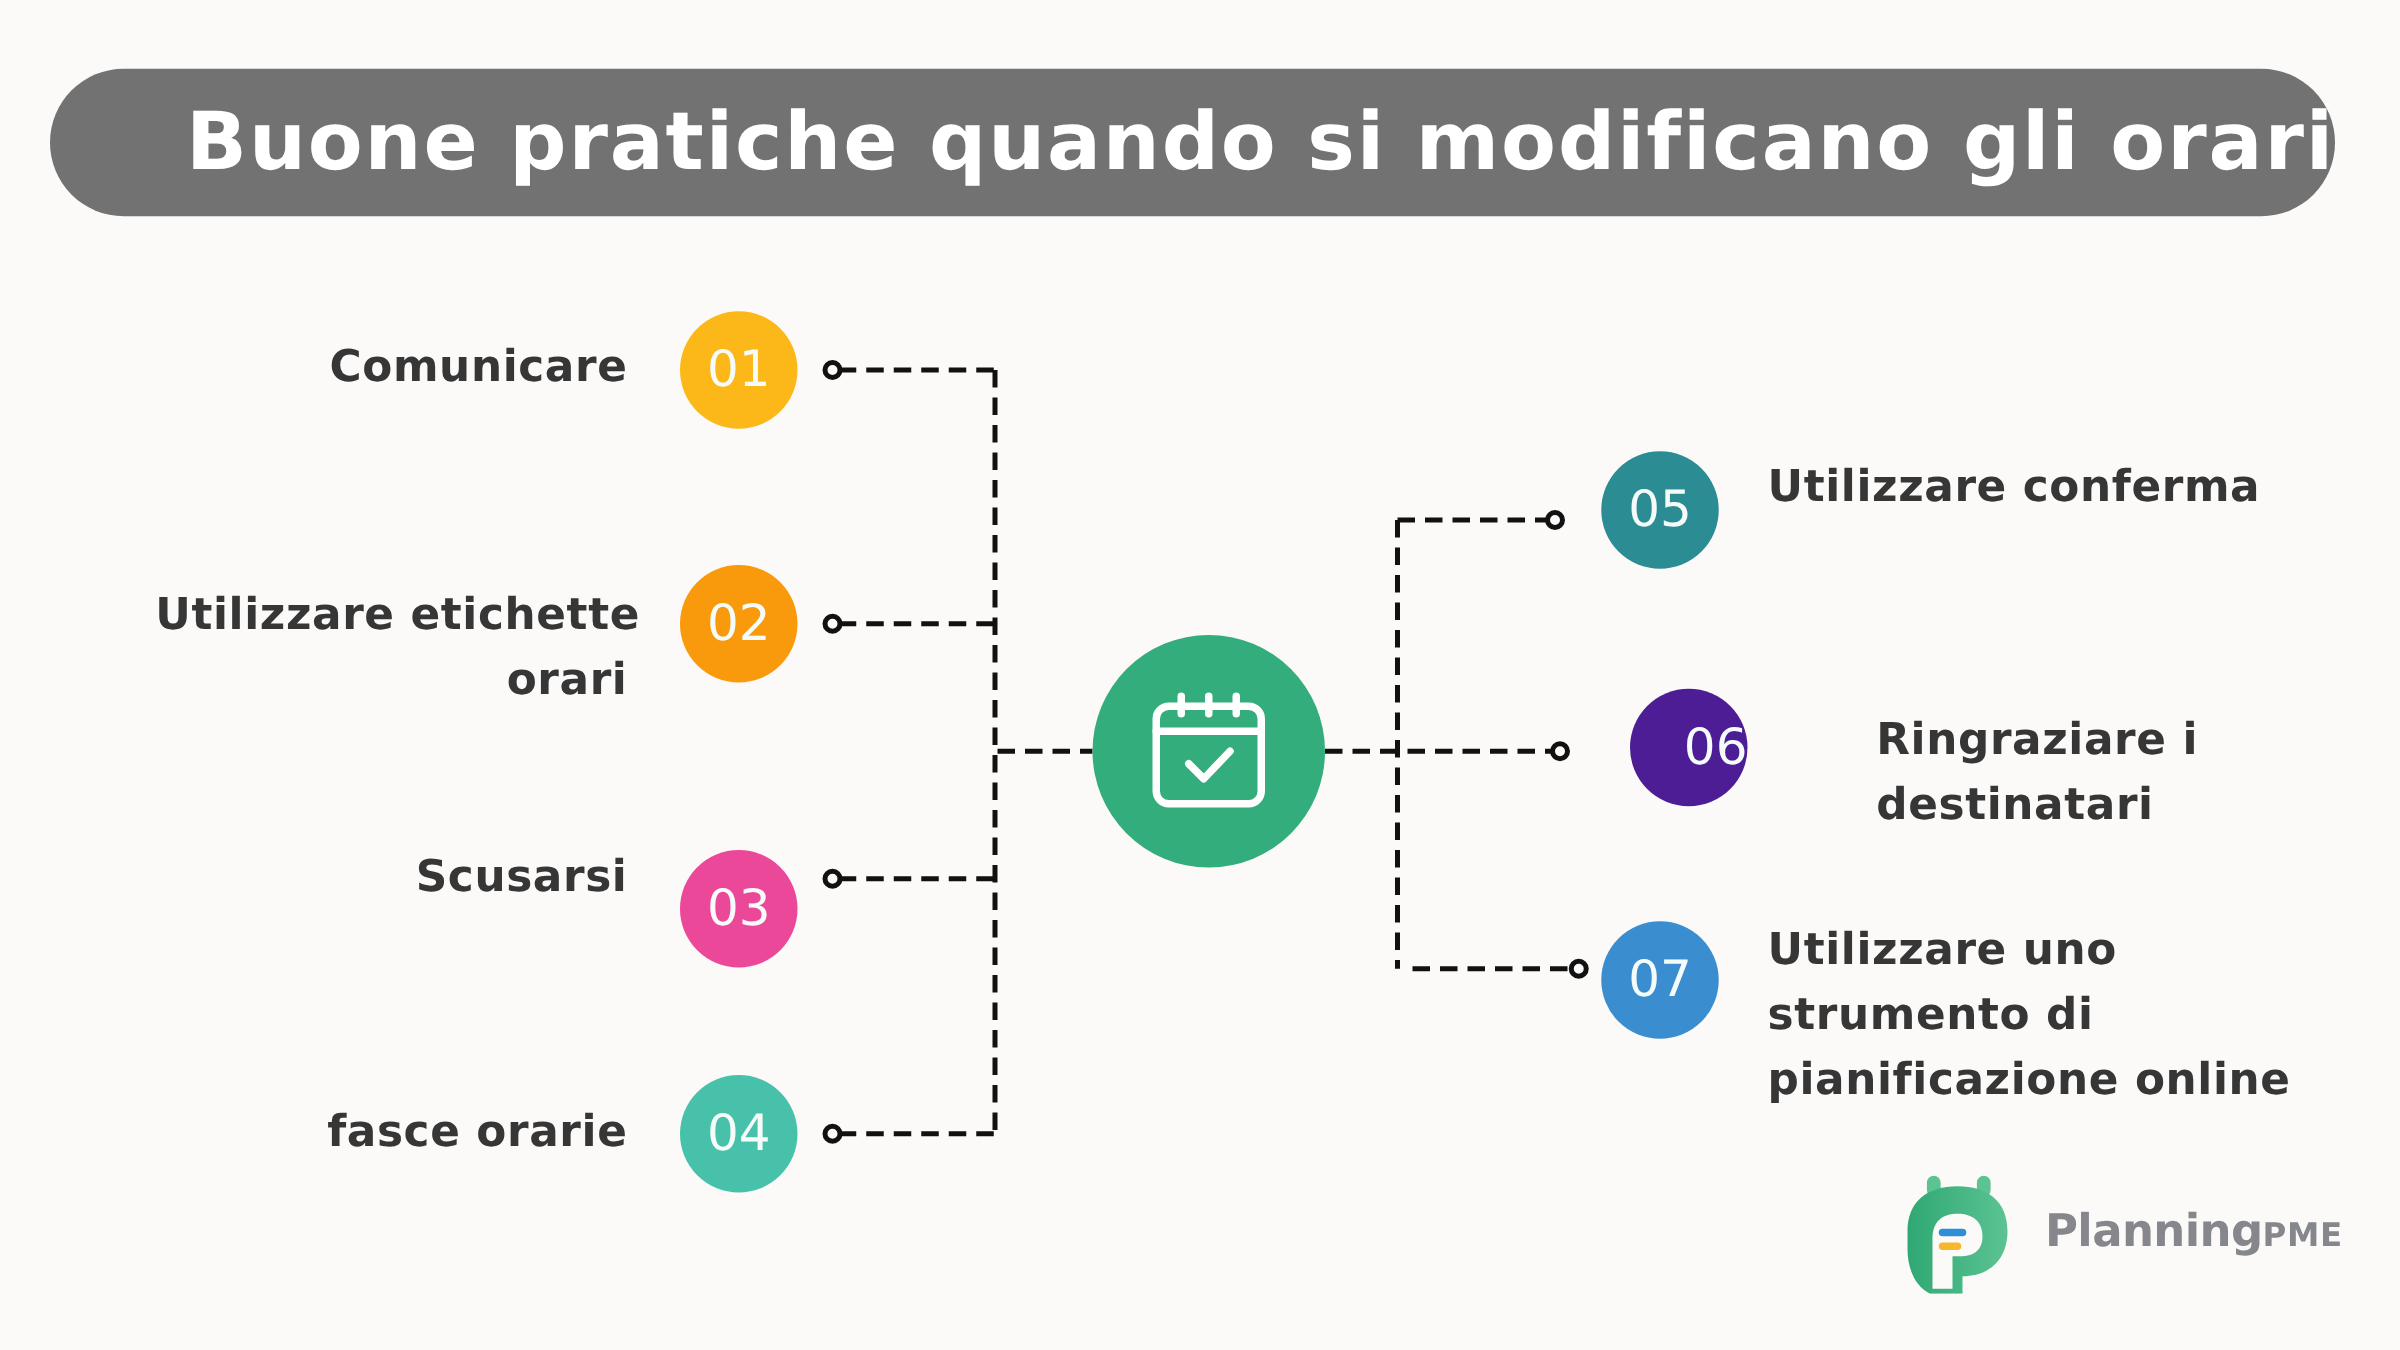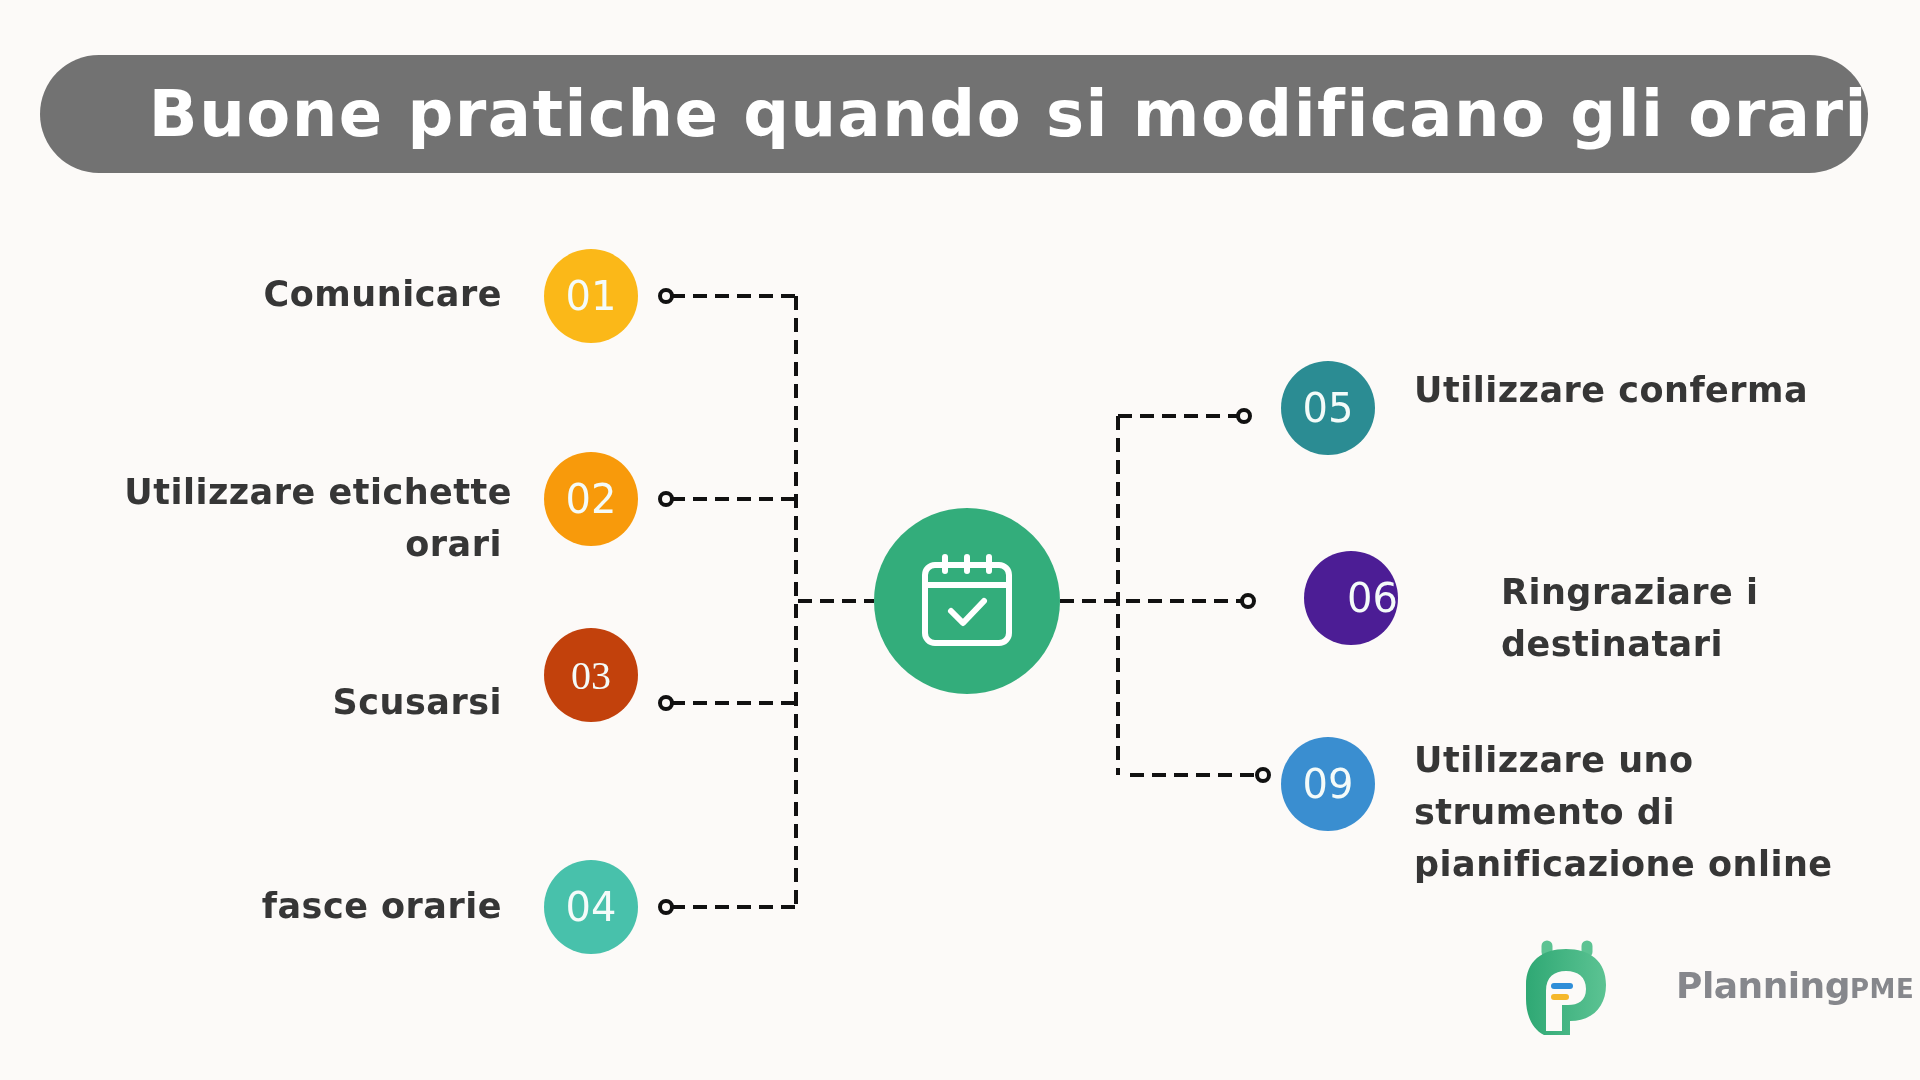--- a/index.html
+++ b/index.html
@@ -27,21 +27,21 @@
     position:absolute; color:#363636; font-family:"DejaVu Sans", sans-serif;
     font-weight:bold; font-size:35px; line-height:52px; letter-spacing:0.5px;
   }
   .label.left { text-align:right; }
   .label.right { text-align:left; }
   .center-circle {
     position:absolute; left:874px; top:508px; width:186px; height:186px;
     border-radius:50%; background:#33ad7b;
     display:flex; align-items:center; justify-content:center;
   }
-  .logo { position:absolute; left:1518px; top:935px; display:flex; align-items:center;gap:40px; }
+  .logo { position:absolute; left:1518px; top:935px; display:flex; align-items:center; }
   .logo-text {
     margin-left:22px; font-family:"DejaVu Sans", sans-serif; font-weight:bold;
     color:#86878c; font-size:36px; letter-spacing:-0.5px;
   }
   .logo-text .pme { font-size:26px; letter-spacing:0.5px; }
 </style>
 </head>
 <body>
 
 <div class="title-pill">
@@ -86,21 +86,21 @@
 </div>
 
 <div class="num" style="left:544px;top:452px;background:#f89a0b;">
     <span>02</span>
   </div>
 <div class="label left" style="right:1408px;top:466px;">
   <div>Utilizzare etichette</div>
   <div style="padding-right:10px;">orari</div>
 </div>
 
-<div class="num" style="left:544px;top:628px;background:#c2410c;font-family:Liberation Serif, serif;">
+<div class="num" style="left:544px;top:680px;background:#ec4899;">
     <span>03</span>
   </div>
 <div class="label left" style="right:1418px;top:676px;">
   <div>Scusarsi</div>
 </div>
 
 <div class="num" style="left:544px;top:860px;background:#48c1ab;">
     <span>04</span>
   </div>
 <div class="label left" style="right:1408px;top:880px;">
@@ -129,21 +129,21 @@
 
 <div class="num" style="left:1304px;top:551px;background:#4c1d95;justify-content:flex-end;">
     <span>06</span>
   </div>
 <div class="label right" style="left:1460px;top:566px;margin-left:41px;">
   <div>Ringraziare i</div>
   <div>destinatari</div>
 </div>
 
 <div class="num" style="left:1281px;top:737px;background:#3a8ed0;">
-    <span>09</span>
+    <span>07</span>
   </div>
 <div class="label right" style="left:1414px;top:734px;">
   <div>Utilizzare uno</div>
   <div>strumento di</div>
   <div>pianificazione online</div>
 </div>
 
 <div class="logo">
   <svg width="96" height="100" viewBox="0 0 96 100">
     <defs>

